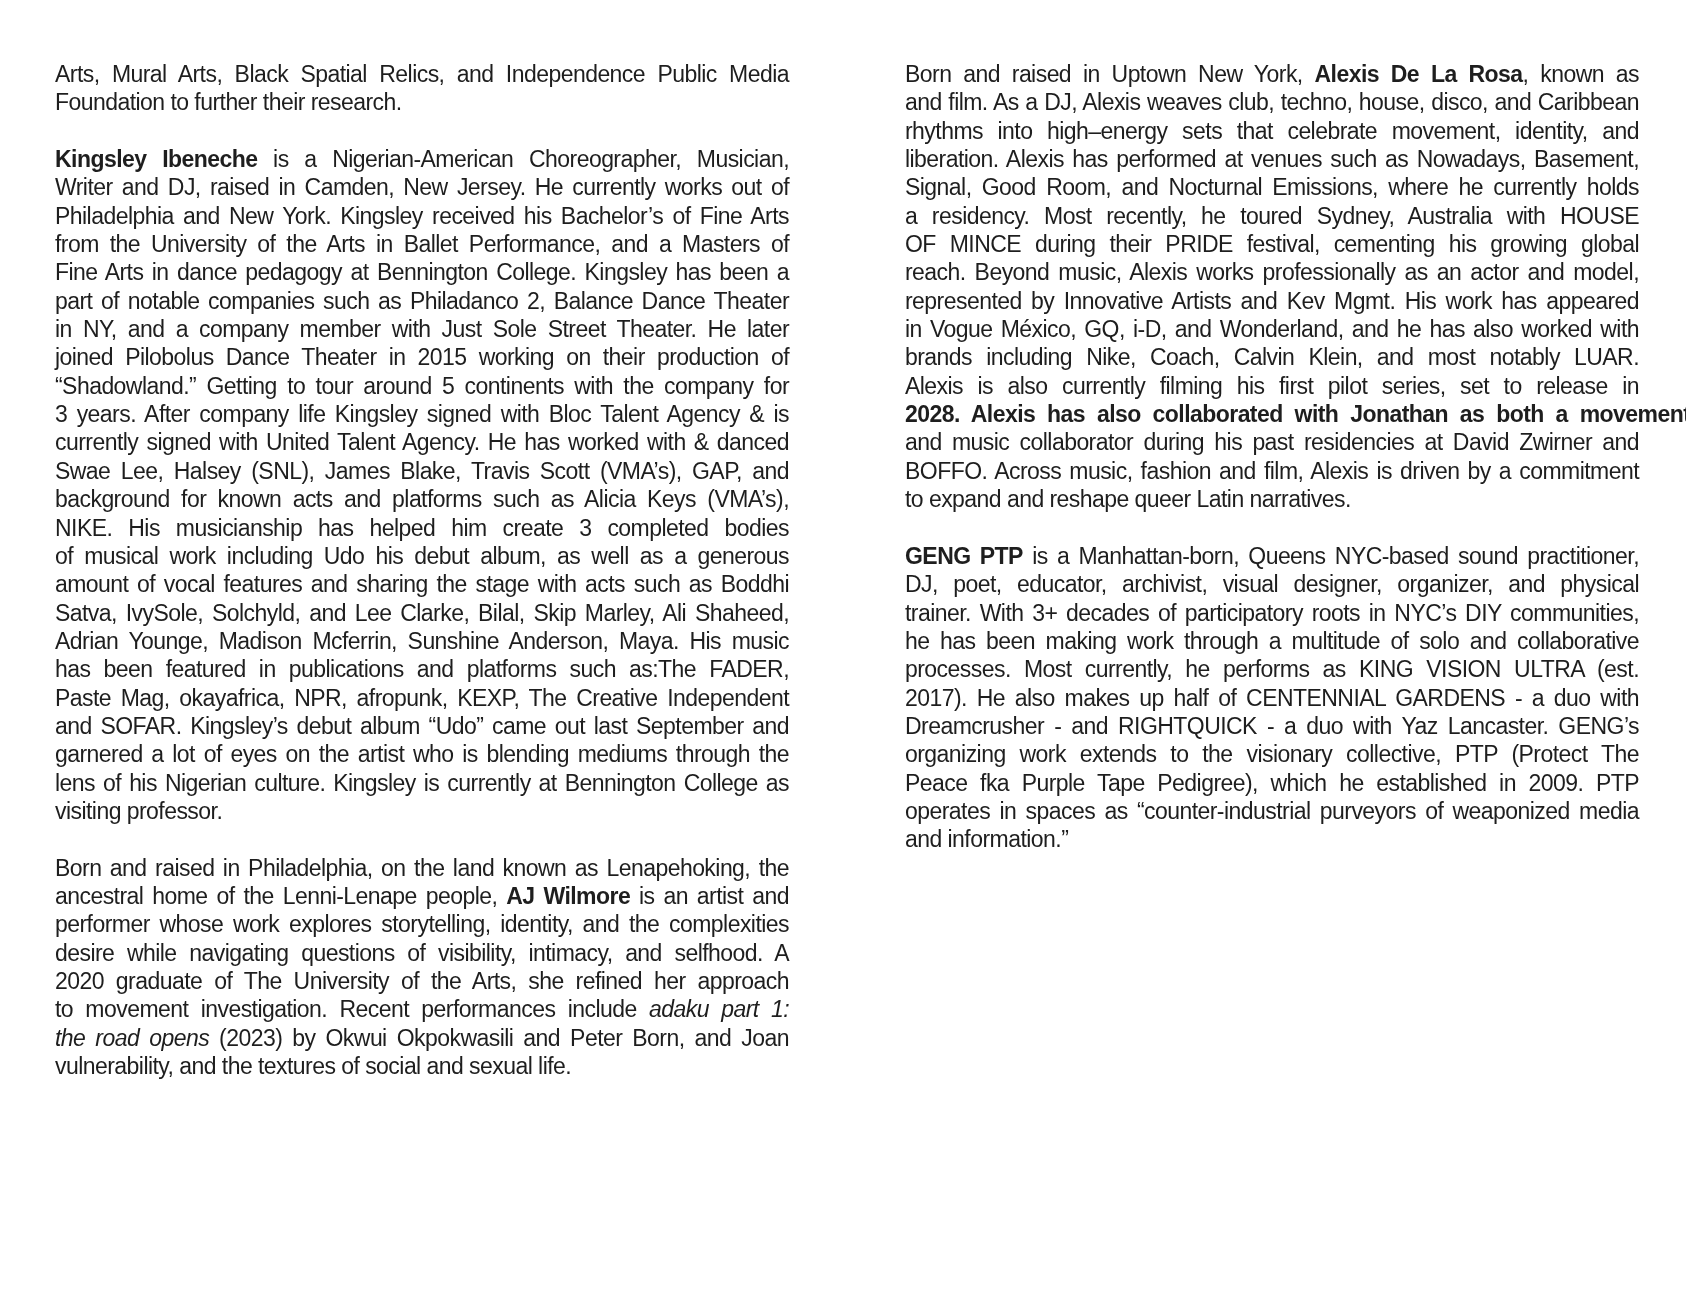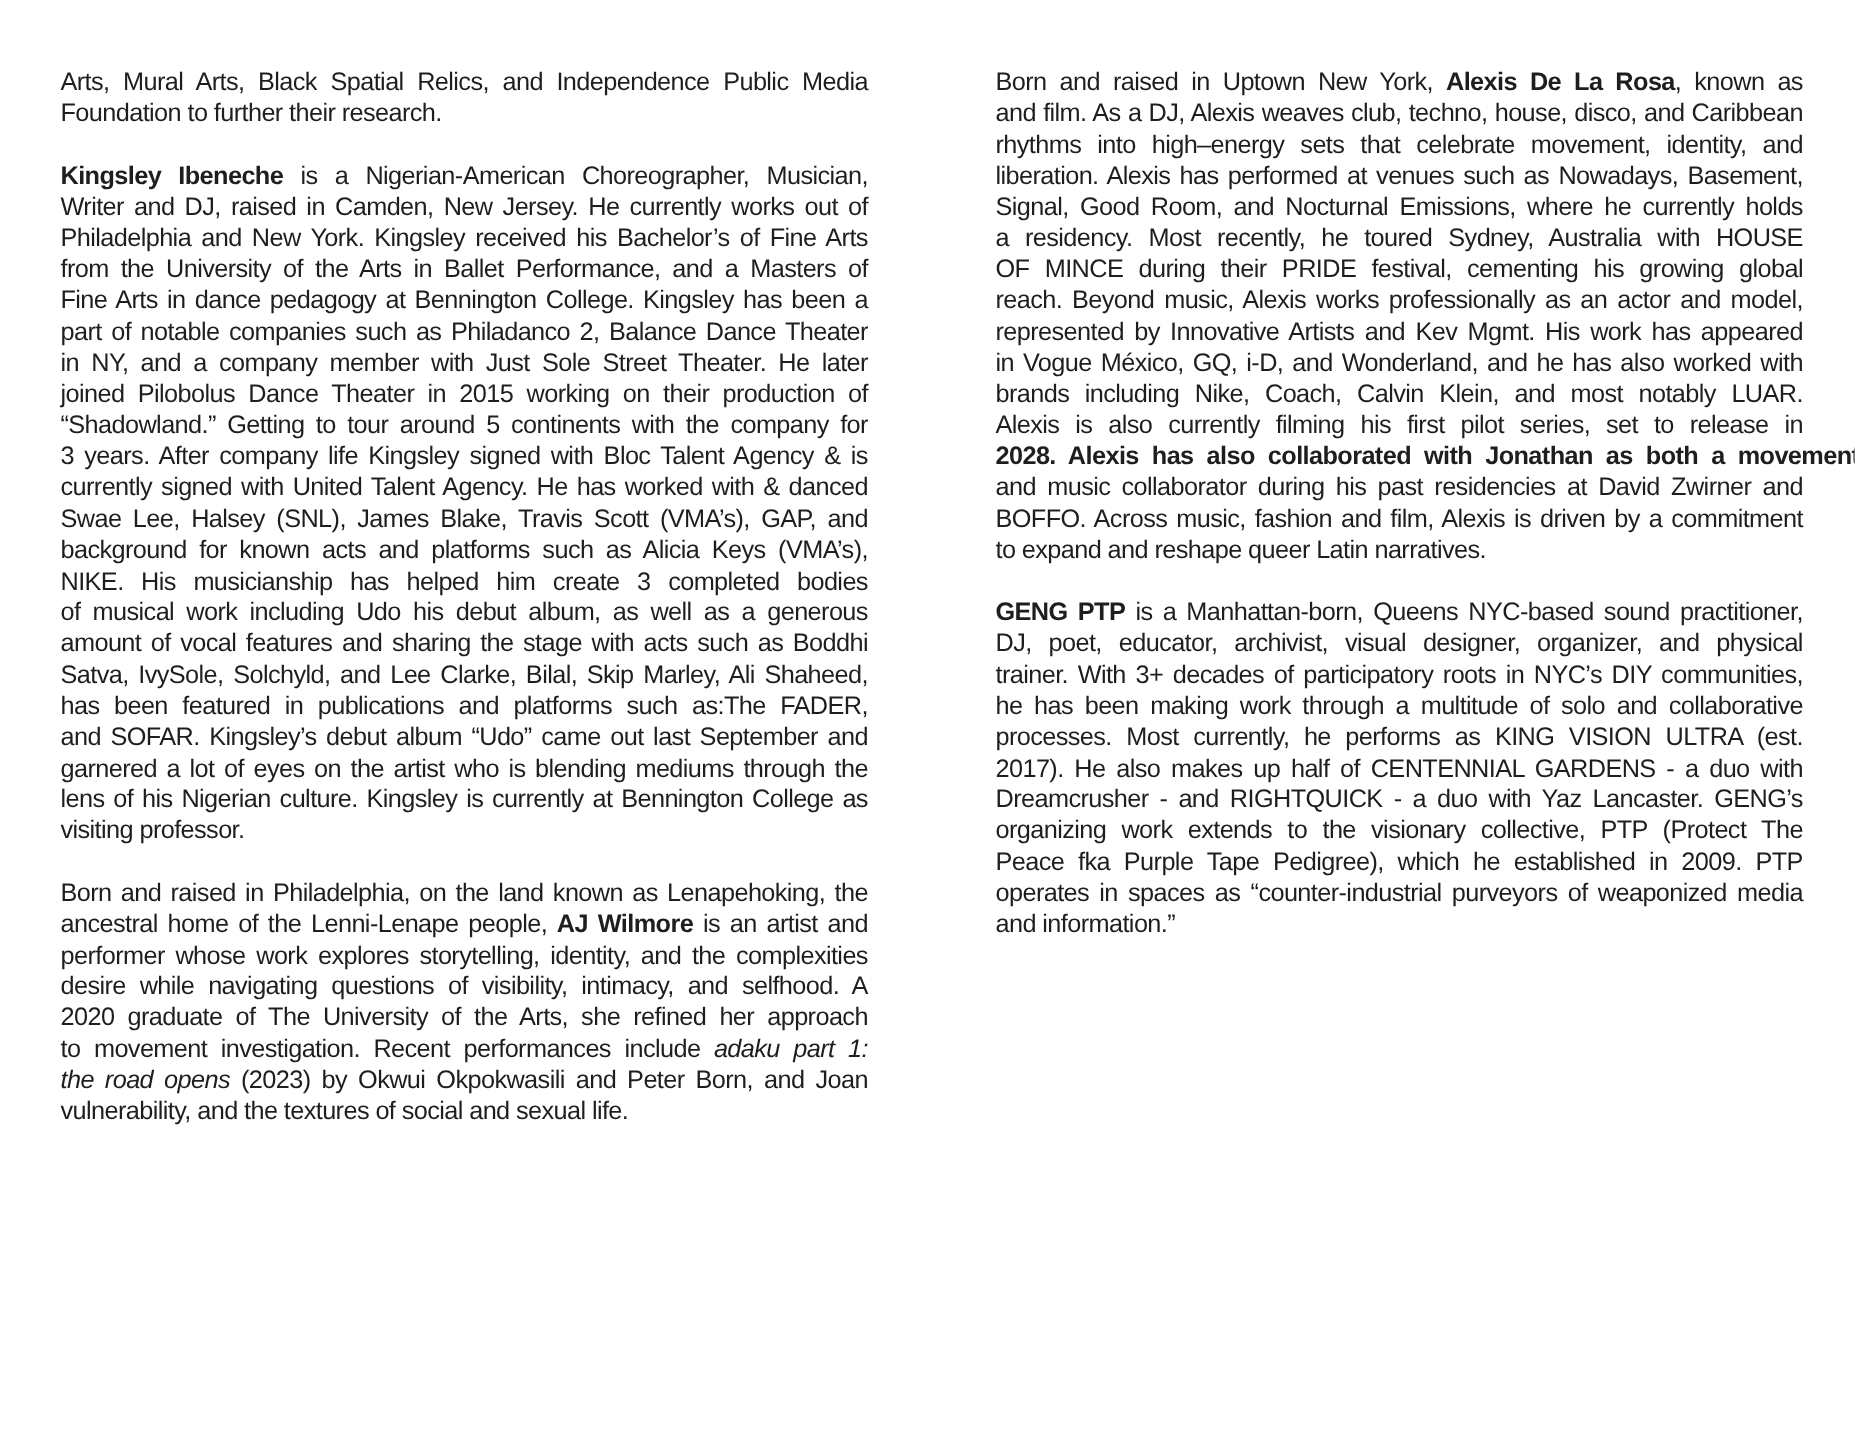--- a/index.html
+++ b/index.html
@@ -34,21 +34,23 @@
       <div class="line"><span class="inner" style="word-spacing: 6.275px;"><span>joined Pilobolus Dance Theater in 2015 working on their production of</span></span></div>
       <div class="line"><span class="inner" style="word-spacing: 4.50156px;"><span>“Shadowland.” Getting to tour around 5 continents with the company for</span></span></div>
       <div class="line"><span class="inner" style="word-spacing: 3.5625px;"><span>3 years. After company life Kingsley signed with Bloc Talent Agency &amp; is</span></span></div>
       <div class="line"><span class="inner" style="word-spacing: 2.36222px;"><span>currently signed with United Talent Agency. He has worked with &amp; danced</span></span></div>
       <div class="line"><span class="inner" style="word-spacing: 4.60625px;"><span>Swae Lee, Halsey (SNL), James Blake, Travis Scott (VMA’s), GAP, and</span></span></div>
       <div class="line"><span class="inner" style="word-spacing: 5.50938px;"><span>background for known acts and platforms such as Alicia Keys (VMA’s),</span></span></div>
       <div class="line"><span class="inner" style="word-spacing: 10.1198px;"><span>NIKE. His musicianship has helped him create 3 completed bodies</span></span></div>
       <div class="line"><span class="inner" style="word-spacing: 5.26042px;"><span>of musical work including Udo his debut album, as well as a generous</span></span></div>
       <div class="line"><span class="inner" style="word-spacing: 2.83724px;"><span>amount of vocal features and sharing the stage with acts such as Boddhi</span></span></div>
       <div class="line"><span class="inner" style="word-spacing: 2.97812px;"><span>Satva, IvySole, Solchyld, and Lee Clarke, Bilal, Skip Marley, Ali Shaheed,</span></span></div>
+      <div class="line"><span class="inner" style="word-spacing: 4.78711px;"><span>Adrian Younge, Madison Mcferrin, Sunshine Anderson, Maya. His music</span></span></div>
       <div class="line"><span class="inner" style="word-spacing: 7.31597px;"><span>has been featured in publications and platforms such as:The FADER,</span></span></div>
+      <div class="line"><span class="inner" style="word-spacing: 3.83789px;"><span>Paste Mag, okayafrica, NPR, afropunk, KEXP, The Creative Independent</span></span></div>
       <div class="line"><span class="inner" style="word-spacing: 2.84844px;"><span>and SOFAR. Kingsley’s debut album “Udo” came out last September and</span></span></div>
       <div class="line"><span class="inner" style="word-spacing: 2.85817px;"><span>garnered a lot of eyes on the artist who is blending mediums through the</span></span></div>
       <div class="line"><span class="inner" style="word-spacing: 2.1875px;"><span>lens of his Nigerian culture. Kingsley is currently at Bennington College as</span></span></div>
       <div class="line"><span class="inner"><span>visiting professor.</span></span></div>
     </div>
     <div class="para">
       <div class="line"><span class="inner" style="word-spacing: 2.62074px;"><span>Born and raised in Philadelphia, on the land known as Lenapehoking, the</span></span></div>
       <div class="line"><span class="inner" style="word-spacing: 3.0625px;"><span>ancestral home of the Lenni-Lenape people, </span><b>AJ Wilmore</b><span> is an artist and</span></span></div>
       <div class="line"><span class="inner" style="word-spacing: 3.89062px;"><span>performer whose work explores storytelling, identity, and the complexities</span></span></div>
       <div class="line"><span class="inner" style="word-spacing: 6.76389px;"><span>desire while navigating questions of visibility, intimacy, and selfhood. A</span></span></div>

